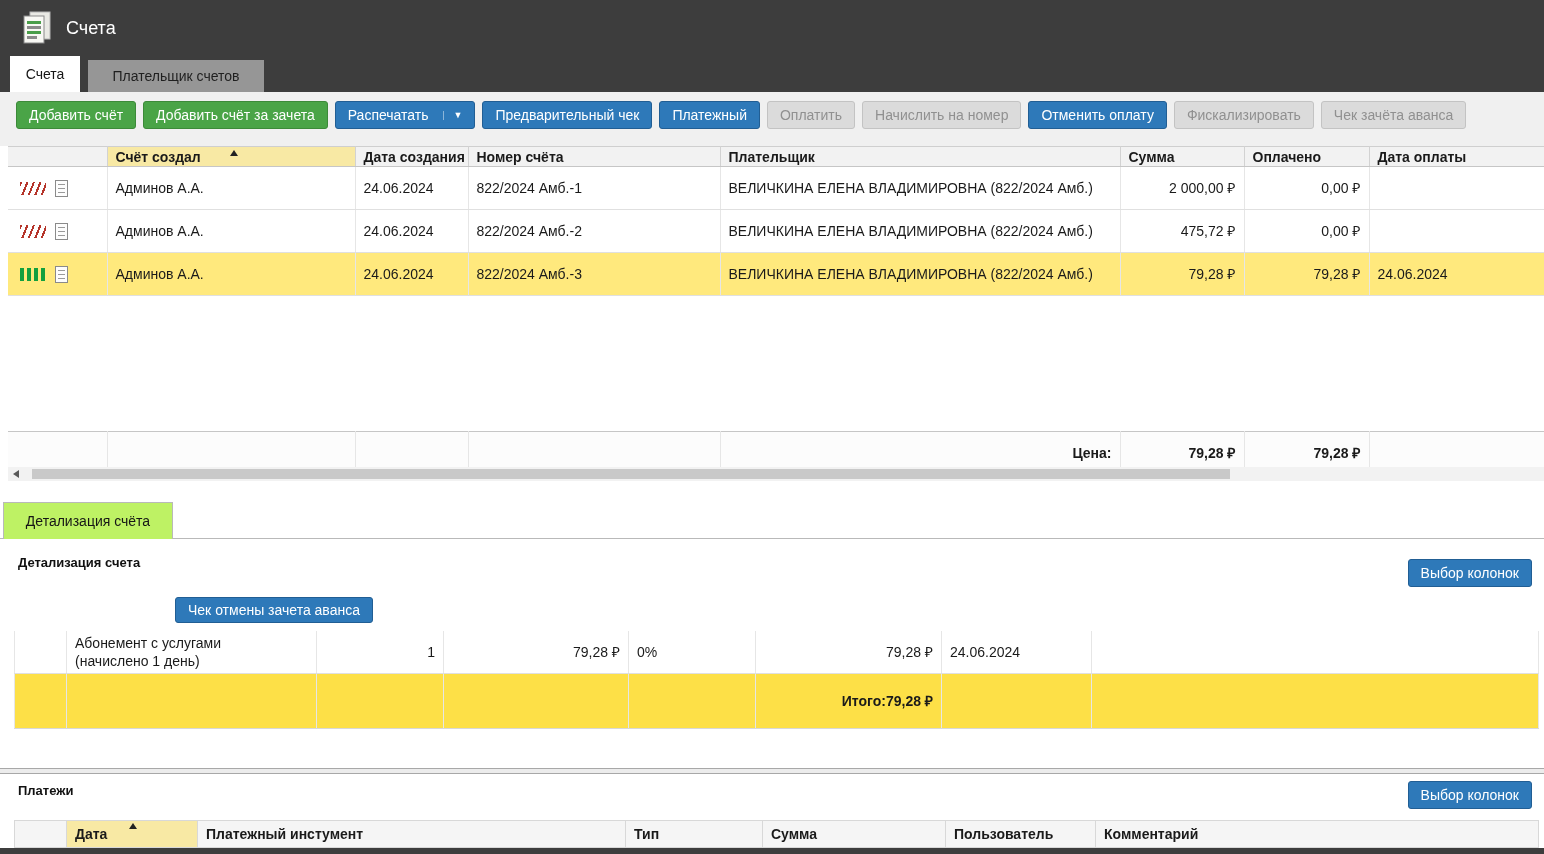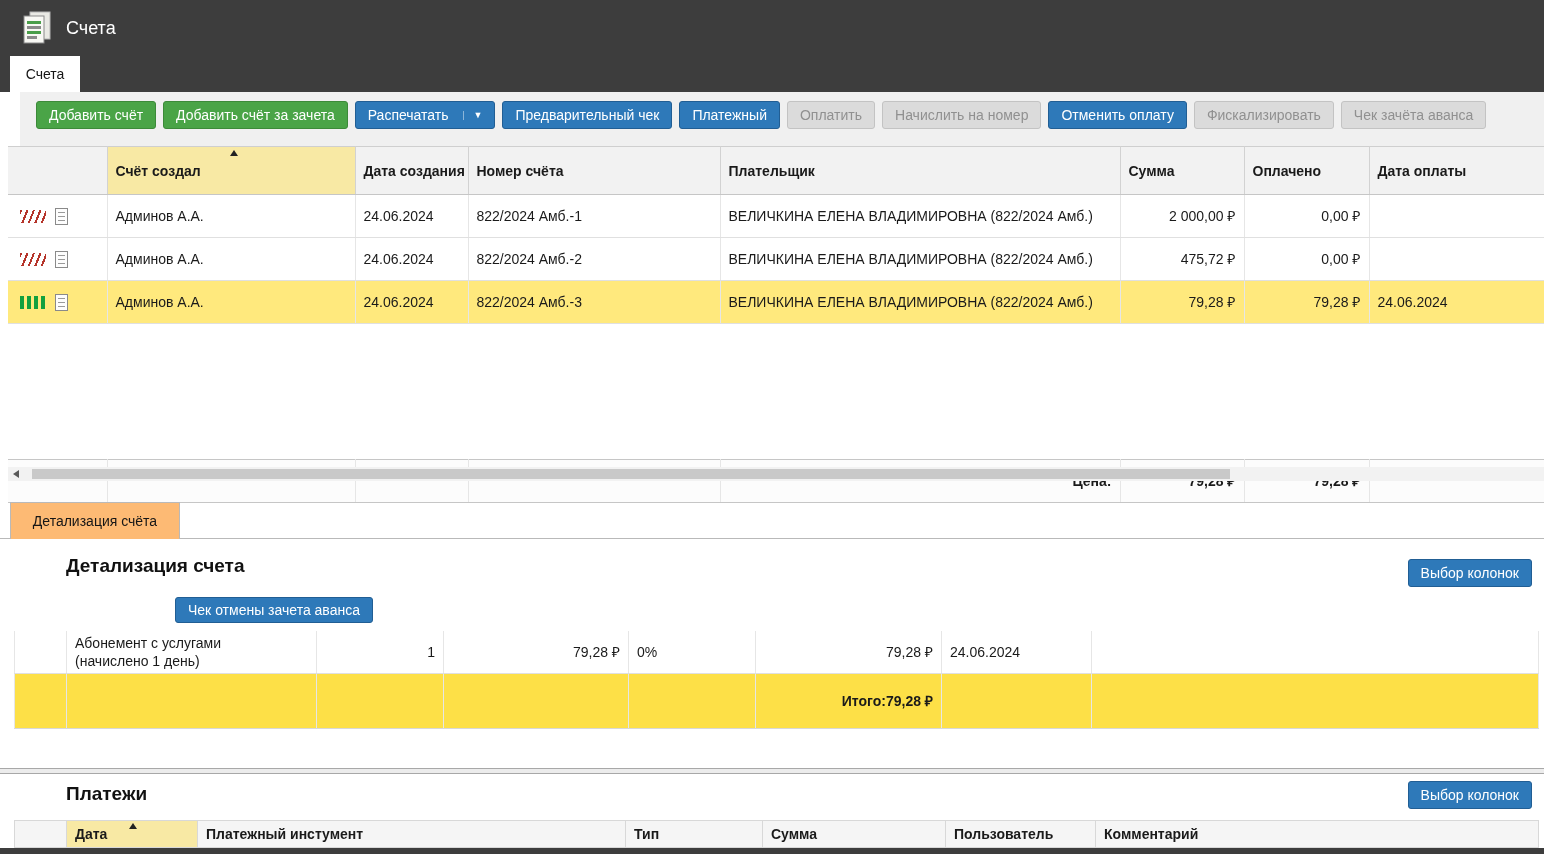--- a/index.html
+++ b/index.html
@@ -10,31 +10,31 @@
   .titlebar { position:absolute; top:0; left:0; right:0; height:56px; background:#3d3d3d; display:flex; align-items:center; padding-left:22px; gap:14px; }
   .titlebar .app-title { color:#ffffff; font-size:18px; }
 
   
   .tabstrip { position:absolute; top:56px; left:0; right:0; height:36px; background:#3d3d3d; }
   .tab { position:absolute; display:flex; align-items:center; justify-content:center; font-size:14px; cursor:default; }
   .tab-active { left:10px; top:0; width:70px; height:36px; background:#ffffff; color:#161616; }
   .tab-inactive { left:88px; top:4px; width:176px; height:32px; background:#969696; color:#1f1f1f; }
 
   
-  .toolbar { position:absolute; top:92px; left:0; right:0; height:54px; background:#f0f0f0; display:flex; align-items:flex-start; padding:9px 0 0 16px; gap:7px;margin-left:20px; }
+  .toolbar { position:absolute; top:92px; left:0; right:0; height:54px; background:#f0f0f0; display:flex; align-items:flex-start; padding:9px 0 0 16px; gap:7px; }
   .btn { display:inline-flex; align-items:center; height:28px; padding:0 12px; font-size:14px; border-radius:3px; border:1px solid transparent; white-space:nowrap; cursor:pointer; font-family:"Liberation Sans", sans-serif; }
   .btn-green { background:#4aa447; border-color:#3c8a39; color:#fff; }
   .btn-blue { background:#2e79b9; border-color:#215e94; color:#fff; }
   .btn-disabled { background:#dbdbdb; border-color:#c3c3c3; color:#909090; cursor:default; }
   .btn .caret { font-size:9px; margin-left:14px; padding-left:10px; border-left:1px solid rgba(255,255,255,.45); line-height:1; }
 
   
   .invoices-wrap { position:absolute; top:146px; left:8px; width:1536px; }
   table.grid { border-collapse:collapse; table-layout:fixed; width:100%; font-size:14px; color:#1a1a1a; }
-  table.grid th { height:48px; background:#f2f2f2; border-top:1px solid #cfcfcf; border-right:1px solid #d2d2d2; border-bottom:1px solid #c6c6c6; font-weight:bold; text-align:left; padding:0 8px; position:relative; white-space:nowrap; overflow:hidden; }
+  table.grid th { height:20px; background:#f2f2f2; border-top:1px solid #cfcfcf; border-right:1px solid #d2d2d2; border-bottom:1px solid #c6c6c6; font-weight:bold; text-align:left; padding:0 8px; position:relative; white-space:nowrap; overflow:hidden; }
   table.grid th.yellow { background:#f8e9a4; }
   table.grid td { border-right:1px solid #e6e6e6; border-bottom:1px solid #e0e0e0; padding:12px 8px; vertical-align:middle; line-height:18px; overflow:hidden; }
   table.grid td:last-child, table.grid th:last-child { border-right:none; }
   tr.inv-row { height:39px; background:#fff; }
   tr.inv-row.selected td { background:#ffe97d; }
   td.money, .money { text-align:right; }
   tr.filler td { border:none; height:136px; background:#fff; }
   tr.totals td { border-top:1px solid #c6c6c6; border-bottom:1px solid #c6c6c6; font-weight:bold; height:30px; background:#fcfcfc; }
   .cell-icons { display:flex; align-items:center; gap:9px; padding-left:4px; }
   .sort-asc { position:absolute; top:3px; width:0; height:0; border-left:4px solid transparent; border-right:4px solid transparent; border-bottom:6px solid #222; }
@@ -44,23 +44,23 @@
   .icon-bars-green { width:26px; height:13px; background:repeating-linear-gradient(90deg, #12a03e 0 4px, rgba(0,0,0,0) 4px 7px); }
   .icon-doc { width:13px; height:17px; background:#fdfdfd; border:1px solid #8a8a8a; position:relative; flex:0 0 auto; }
   .icon-doc::before { content:""; position:absolute; left:2px; right:2px; top:3px; height:11px; background:repeating-linear-gradient(#9a9a9a 0 1px, rgba(0,0,0,0) 1px 4px); }
 
   
   .hscroll { position:absolute; top:467px; left:8px; right:0; height:14px; background:#f2f2f2; }
   .hscroll .arrow-left { position:absolute; left:5px; top:3px; width:0; height:0; border-top:4px solid transparent; border-bottom:4px solid transparent; border-right:6px solid #5a5a5a; }
   .hscroll .thumb { position:absolute; left:24px; top:2px; width:1198px; height:10px; background:#c9c9c9; }
 
   
-  .detail-tab { position:absolute; top:502px; left:10px; width:170px; height:37px; background:#fdba74; border:1px solid #b9b9b9; border-bottom:none; display:flex; align-items:center; justify-content:center; font-size:14px; color:#161616; z-index:2; }
+  .detail-tab { position:absolute; top:502px; left:3px; width:170px; height:37px; background:#bef264; border:1px solid #b9b9b9; border-bottom:none; display:flex; align-items:center; justify-content:center; font-size:14px; color:#161616; z-index:2; }
   .panel-detail { position:absolute; top:538px; left:0; right:0; height:230px; background:#fff; border-top:1px solid #b9b9b9; }
-  .section-title { position:absolute; left:18px; font-weight:bold; font-size:19px; color:#111;margin-left:48px; }
+  .section-title { position:absolute; left:18px; font-weight:bold; font-size:13px; color:#111; }
   .btn-columns { position:absolute; right:12px; height:28px; }
   .check-row { position:absolute; left:18px; top:62px; display:flex; align-items:center; gap:8px; font-size:14px; color:#222;margin-top:40px; }
   .checkbox { width:15px; height:15px; border:1px solid #8a8a8a; background:#fff; display:inline-block; }
   .btn-cancel-advance { position:absolute; left:175px; top:58px; height:26px; }
 
   .detail-table-wrap { position:absolute; top:92px; left:14px; width:1524px; }
   table.subgrid { border-collapse:collapse; table-layout:fixed; width:100%; font-size:14px; color:#1a1a1a; }
   table.subgrid th { height:31px; background:#f5f5f5; border:1px solid #d8d8d8; border-left:none; font-weight:bold; text-align:left; padding:0 8px; position:relative; white-space:nowrap; overflow:hidden; }
   table.subgrid th:first-child { border-left:1px solid #d8d8d8; }
   table.subgrid td { border-right:1px solid #e6e6e6; border-bottom:1px solid #e0e0e0; padding:2px 8px; vertical-align:middle; line-height:18px; }
@@ -92,20 +92,23 @@
       <rect x="5" y="15" width="14" height="3" fill="#8a8a8a"></rect>
       <rect x="5" y="20" width="14" height="3" fill="#4a9e4a"></rect>
       <rect x="5" y="25" width="10" height="3" fill="#8a8a8a"></rect>
     </svg>
     <span class="app-title">Счета</span>
   </div>
 
   <div class="tabstrip">
     <div class="tab tab-active">
       <span>Счета</span>
+    </div>
+    <div class="tab tab-inactive">
+      <span>Плательщик счетов</span>
     </div>
   </div>
 
   <div class="toolbar">
     <button class="btn btn-green">
         <span>Добавить счёт</span>
       </button>
     <button class="btn btn-green">
         <span>Добавить счёт за зачета</span>
       </button>

